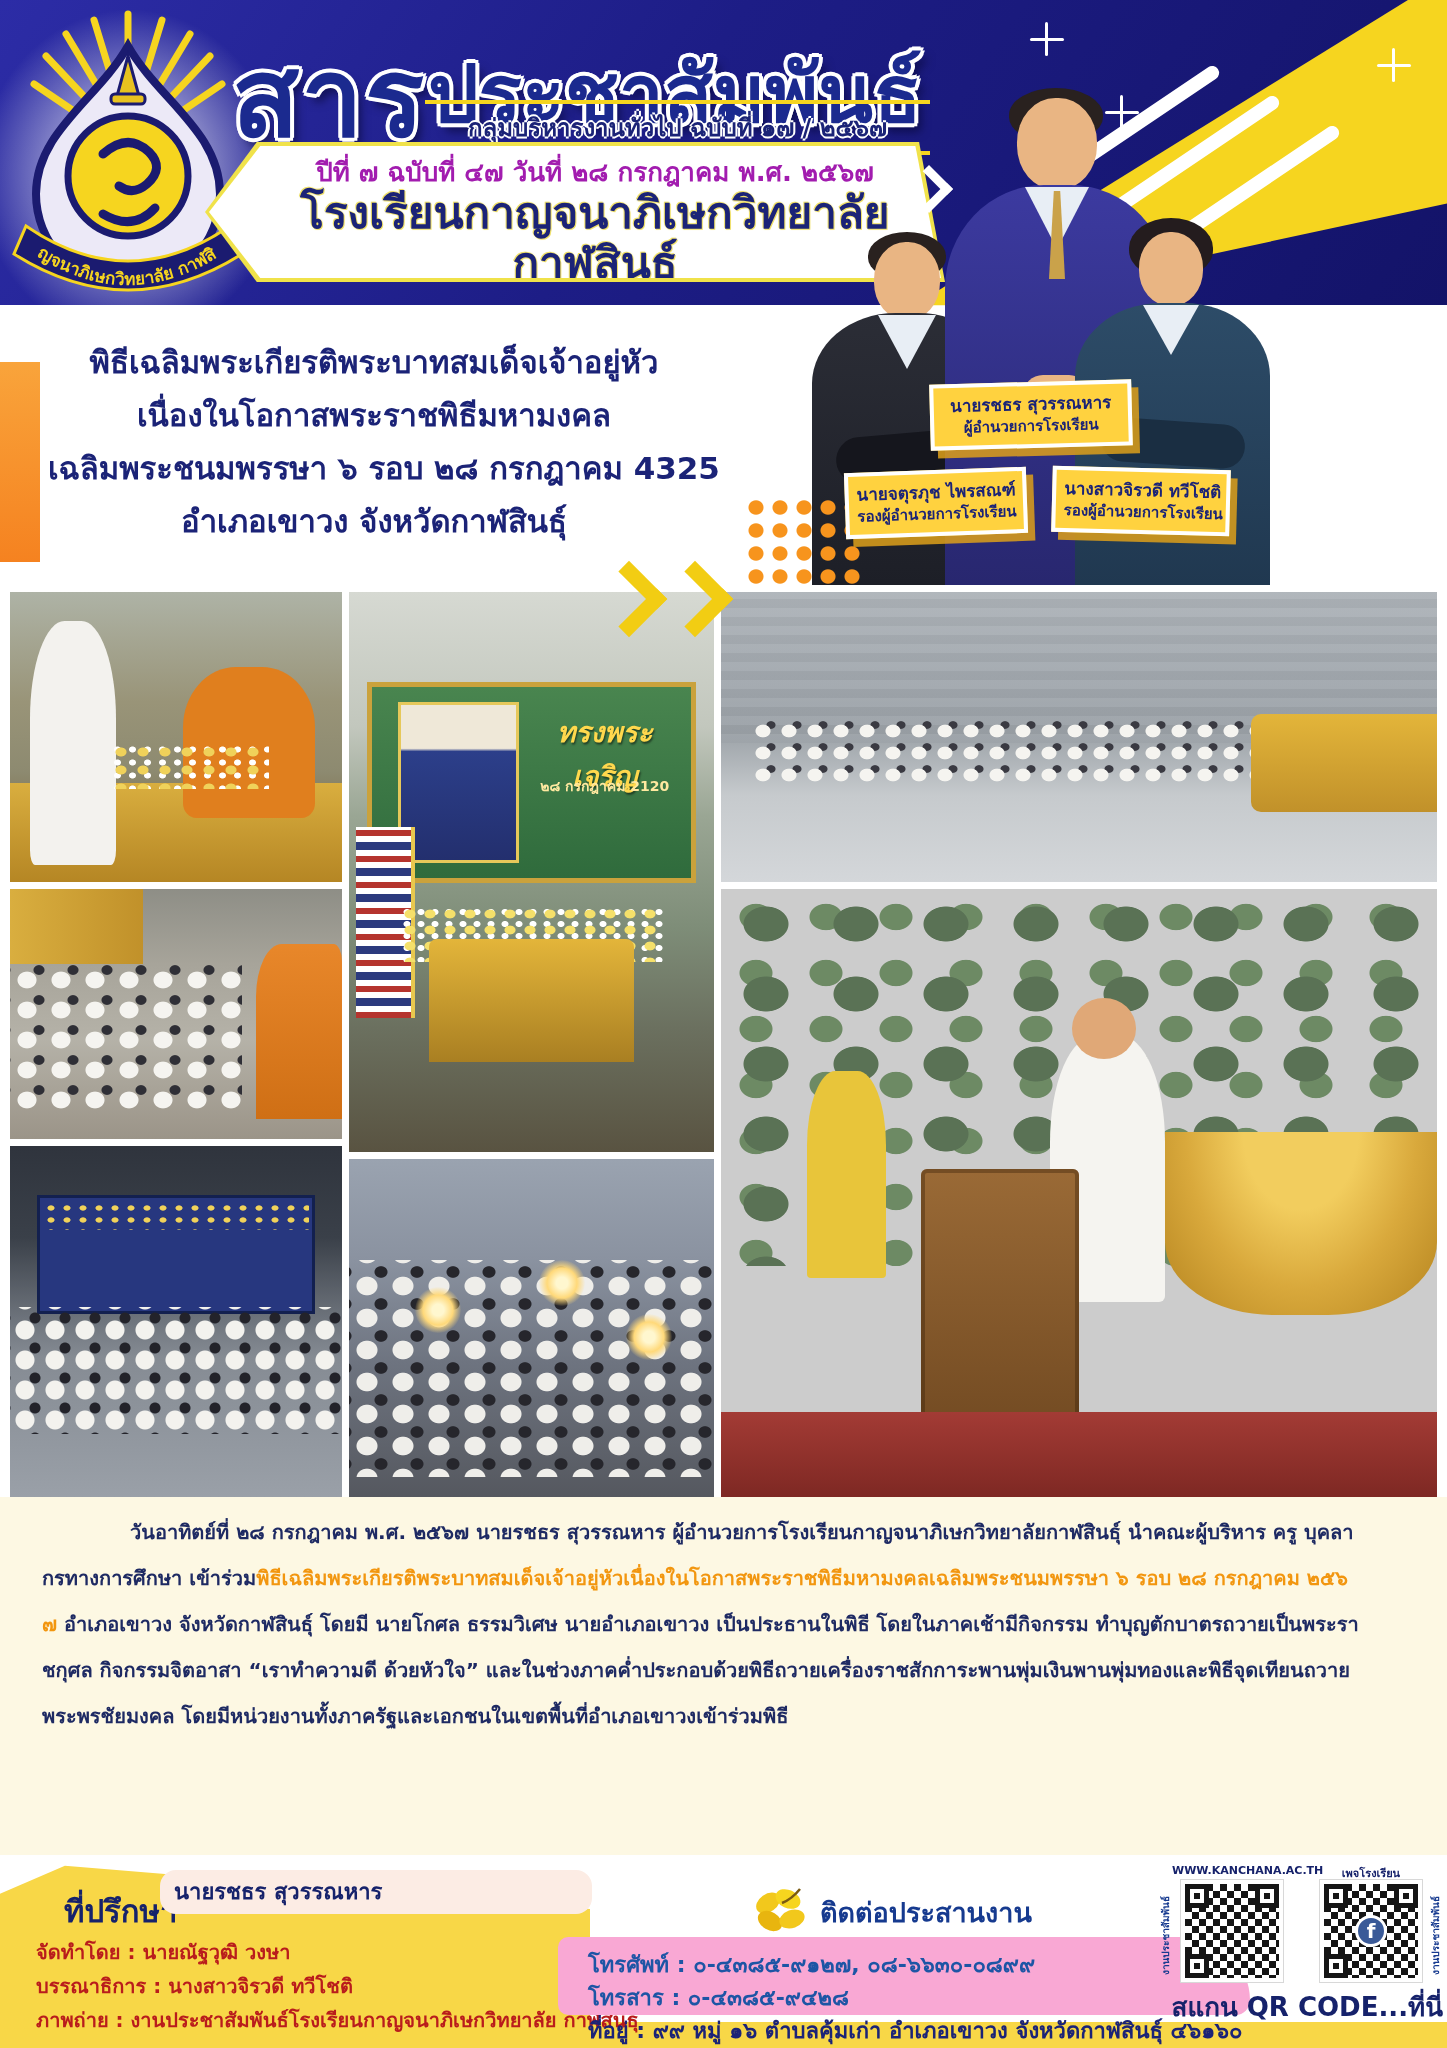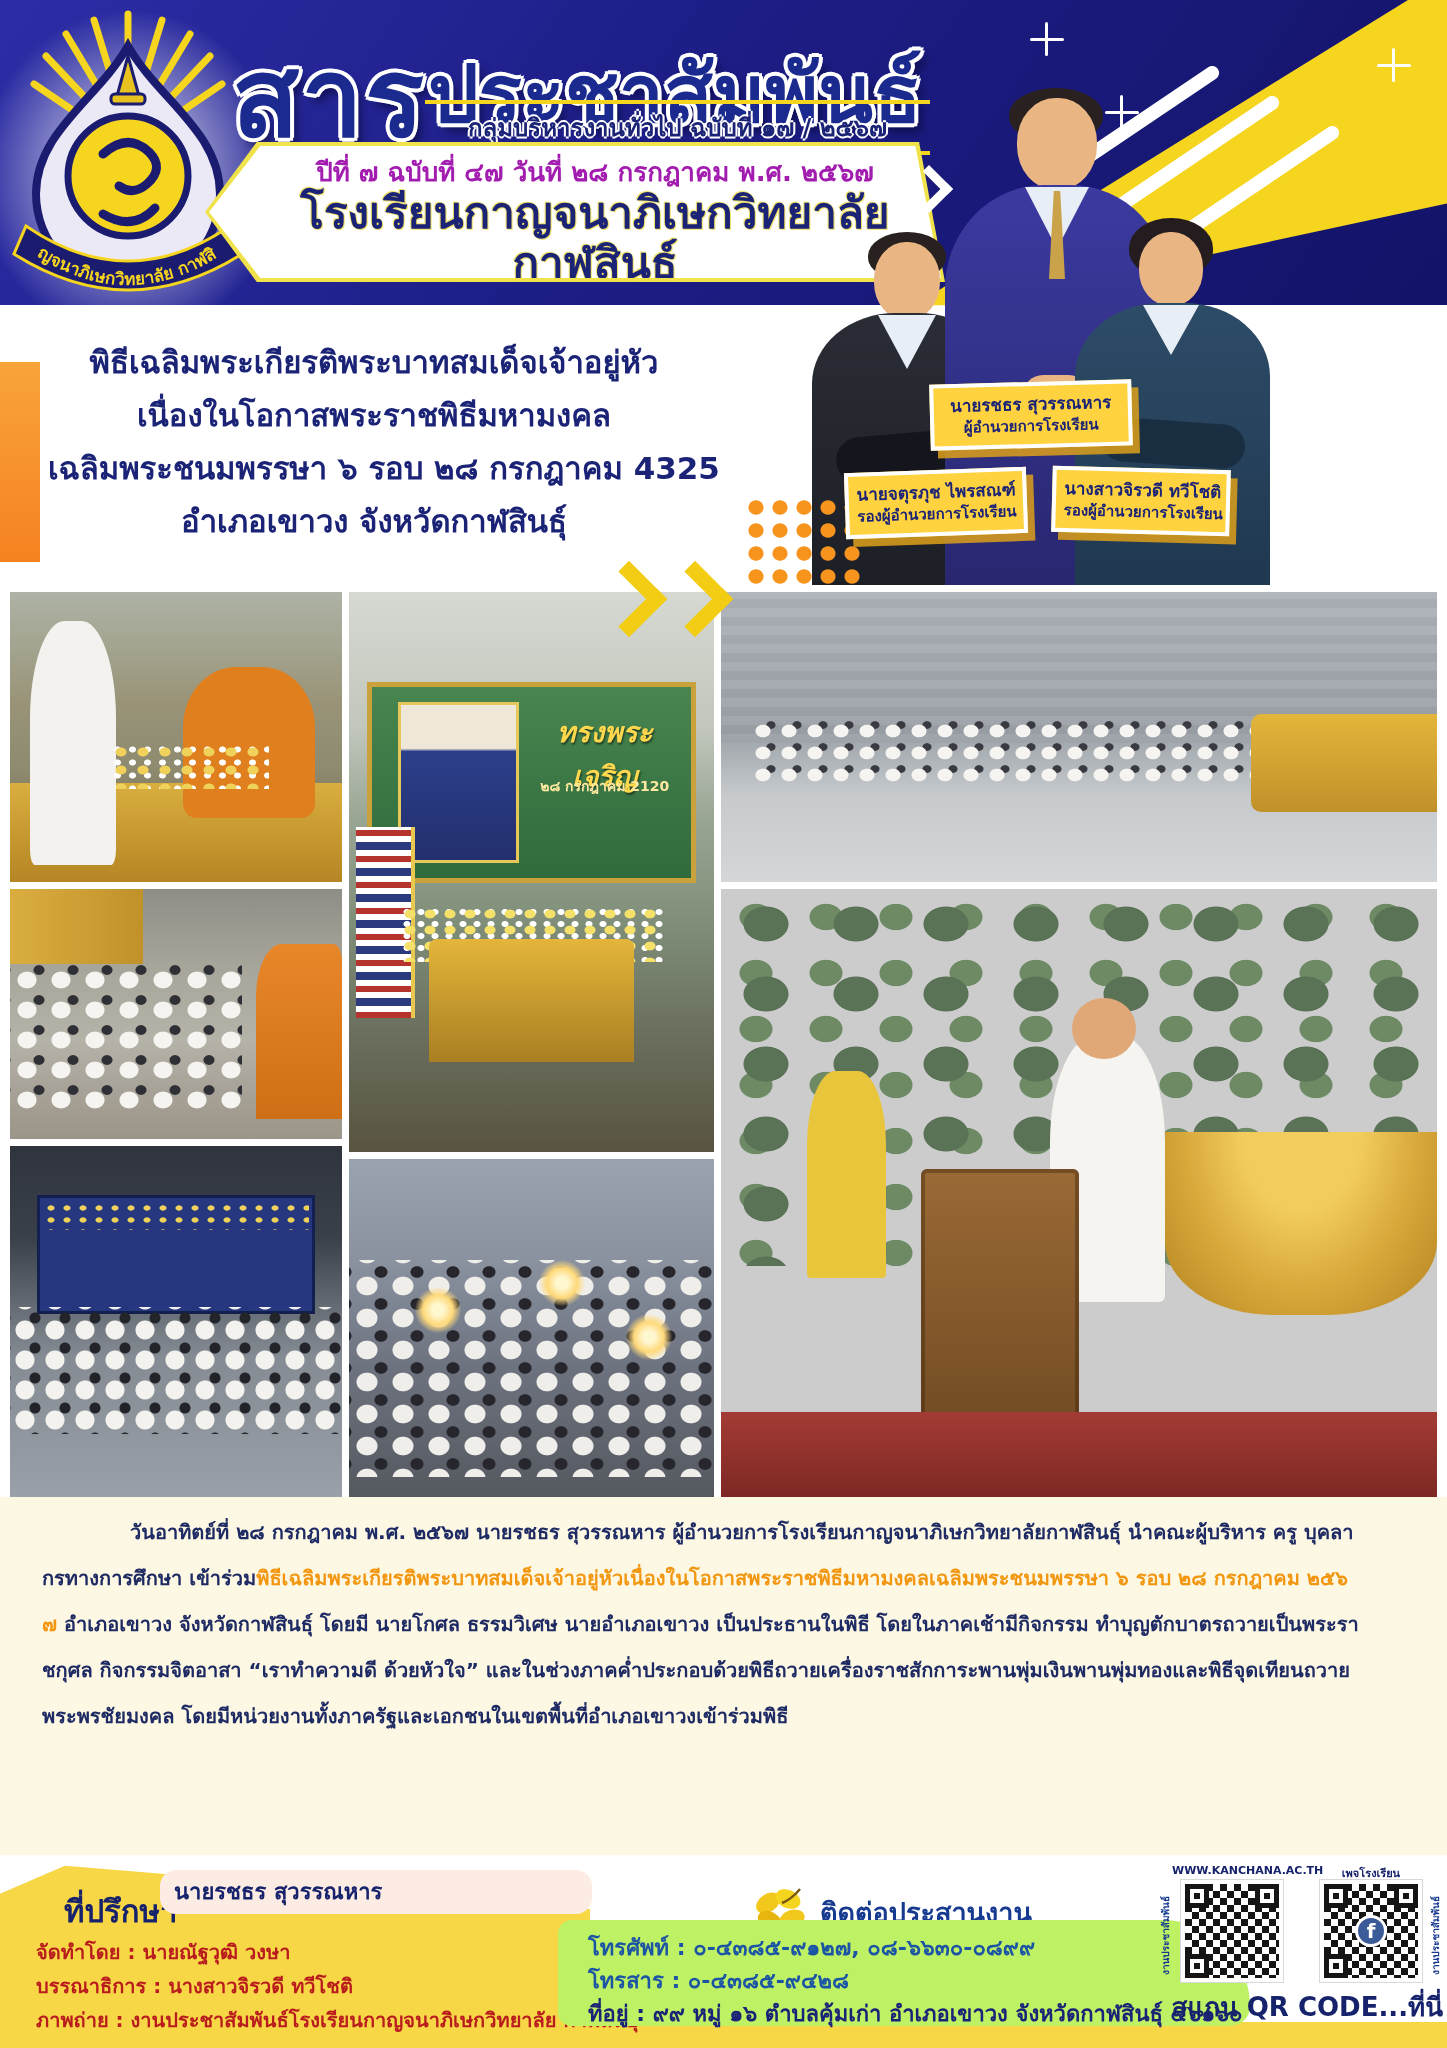--- a/index.html
+++ b/index.html
@@ -130,21 +130,21 @@
     clip-path:polygon(0 18%,11% 3%,100% 26%,100% 100%,0 100%);}
   .foot-band{position:absolute;left:0;top:167px;width:1447px;height:26px;background:#f8d747;}
   .advisor-label{position:absolute;left:38px;top:31px;font-size:31px;font-weight:900;color:#16226b;margin-left:26px;}
   .advisor-box{position:absolute;left:160px;top:15px;width:432px;background:#fcece4;border-radius:16px;padding:8px 14px;color:#16226b;}
   .advisor-box .an{font-size:22px;font-weight:900;line-height:28px;}
   .advisor-box .ar{font-size:18px;font-weight:800;line-height:24px;}
   .credit{position:absolute;left:36px;font-size:20px;font-weight:800;color:#b91c1c;white-space:nowrap;}
   .c1{top:81px;} .c2{top:115px;} .c3{top:149px;}
 
   .contact-heading{position:absolute;left:820px;top:36px;font-size:27px;font-weight:900;color:#163a8f;}
-  .contact-box{position:absolute;left:558px;top:65px;width:692px;height:106px;background:#bef264;
+  .contact-box{position:absolute;left:558px;top:82px;width:692px;height:78px;background:#f9a8d4;
     border-radius:24px 150px 34px 24px;}
   .contact-box .cl{position:absolute;left:30px;font-size:22px;font-weight:800;color:#1d55a5;white-space:nowrap;}
   .cl1{top:10px;} .cl2{top:43px;} .cl3{top:76px;color:#1b2377 !important;}
 
   .qr-label{position:absolute;top:9px;font-size:11px;font-weight:800;color:#16226b;text-align:center;}
   .qr{position:absolute;top:25px;width:102px;height:102px;border:4px solid #fff;outline:1px solid #d8d8d8;
     background:repeating-conic-gradient(#151515 0% 25%,#fff 0% 50%);background-size:14px 14px;}
   .fqr{position:absolute;width:24px;height:24px;border:5px solid #151515;background:#fff;}
   .fqr::after{content:"";position:absolute;inset:4px;background:#151515;}
   .fq-tl{left:0;top:0;} .fq-tr{right:0;top:0;} .fq-bl{left:0;bottom:0;}

